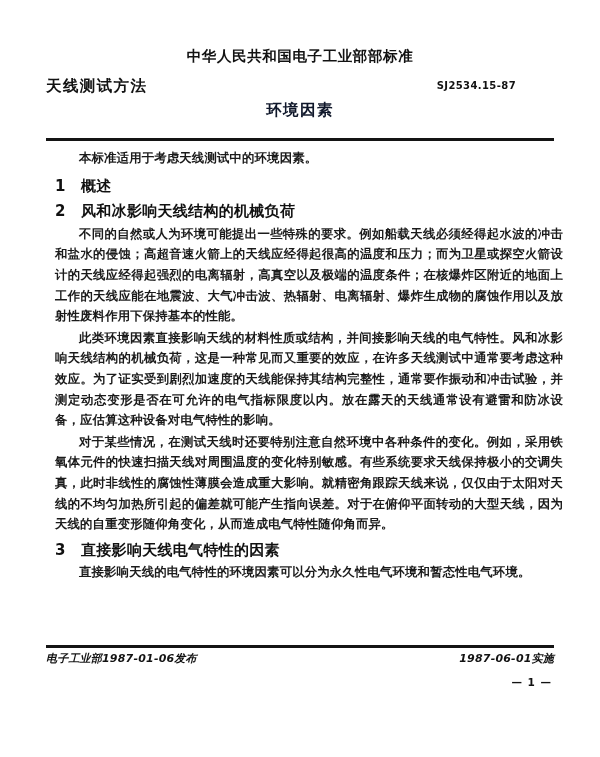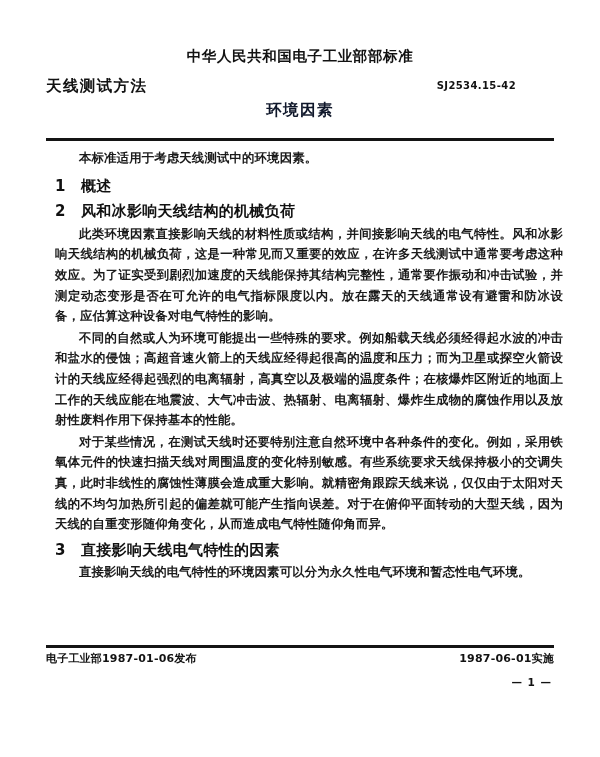--- a/index.html
+++ b/index.html
@@ -141,20 +141,21 @@
     background: #141414;
   }
   .footer {
     position: absolute;
     left: 46px;
     top: 651px;
     width: 508px;
     display: flex;
     justify-content: space-between;
     align-items: center;
+    font-style: italic;
   }
   .footer-left, .footer-right {
     font-size: 11px;
     font-weight: bold;
     letter-spacing: 0.2px;
     color: #121212;
     white-space: nowrap;
   }
   .page-number {
     position: absolute;
@@ -168,40 +169,40 @@
 </style>
 </head>
 <body>
 
 <div class="page">
 
   <div class="header-block">
     <div class="issuer-line">中华人民共和国电子工业部部标准</div>
     <div class="title-row">
       <div class="doc-title">天线测试方法</div>
-      <div class="std-number">SJ2534.15-42</div>
+      <div class="std-number">SJ2534.15-87</div>
     </div>
     <div class="doc-subtitle">环境因素</div>
   </div>
 
   <div class="rule-top"></div>
 
   <div class="body-block">
 
     <p class="para scope">本标准适用于考虑天线测试中的环境因素。</p>
 
     <div class="heading">
       <span class="num">1</span><span>概述</span>
     </div>
 
     <div class="heading">
       <span class="num">2</span><span>风和冰影响天线结构的机械负荷</span>
     </div>
+    <p class="para indent">不同的自然或人为环境可能提出一些特殊的要求。例如船载天线必须经得起水波的冲击和盐水的侵蚀；高超音速火箭上的天线应经得起很高的温度和压力；而为卫星或探空火箭设计的天线应经得起强烈的电离辐射，高真空以及极端的温度条件；在核爆炸区附近的地面上工作的天线应能在地震波、大气冲击波、热辐射、电离辐射、爆炸生成物的腐蚀作用以及放射性废料作用下保持基本的性能。</p>
     <p class="para indent">此类环境因素直接影响天线的材料性质或结构，并间接影响天线的电气特性。风和冰影响天线结构的机械负荷，这是一种常见而又重要的效应，在许多天线测试中通常要考虑这种效应。为了证实受到剧烈加速度的天线能保持其结构完整性，通常要作振动和冲击试验，并测定动态变形是否在可允许的电气指标限度以内。放在露天的天线通常设有避雷和防冰设备，应估算这种设备对电气特性的影响。</p>
-    <p class="para indent">不同的自然或人为环境可能提出一些特殊的要求。例如船载天线必须经得起水波的冲击和盐水的侵蚀；高超音速火箭上的天线应经得起很高的温度和压力；而为卫星或探空火箭设计的天线应经得起强烈的电离辐射，高真空以及极端的温度条件；在核爆炸区附近的地面上工作的天线应能在地震波、大气冲击波、热辐射、电离辐射、爆炸生成物的腐蚀作用以及放射性废料作用下保持基本的性能。</p>
     <p class="para indent">对于某些情况，在测试天线时还要特别注意自然环境中各种条件的变化。例如，采用铁氧体元件的快速扫描天线对周围温度的变化特别敏感。有些系统要求天线保持极小的交调失真，此时非线性的腐蚀性薄膜会造成重大影响。就精密角跟踪天线来说，仅仅由于太阳对天线的不均匀加热所引起的偏差就可能产生指向误差。对于在俯仰平面转动的大型天线，因为天线的自重变形随仰角变化，从而造成电气特性随仰角而异。</p>
 
     <div class="heading">
       <span class="num">3</span><span>直接影响天线电气特性的因素</span>
     </div>
     <p class="para indent">直接影响天线的电气特性的环境因素可以分为永久性电气环境和暂态性电气环境。</p>
 
 
   </div>
 

